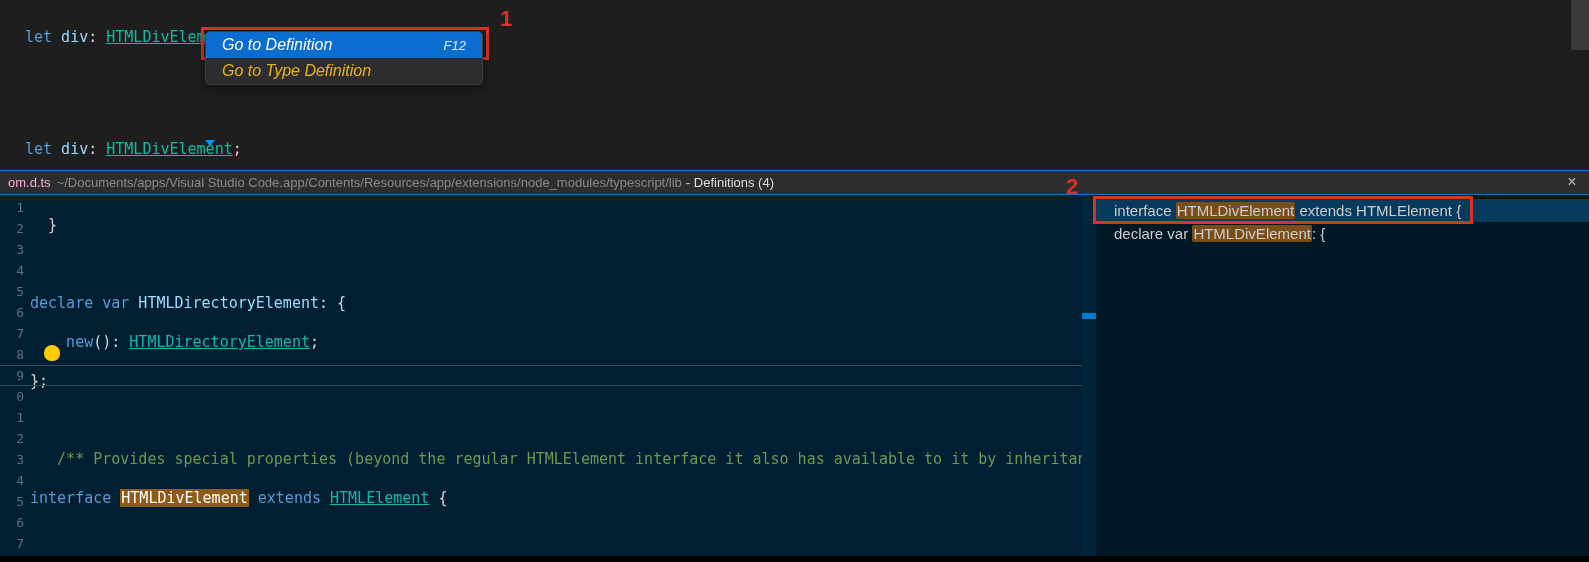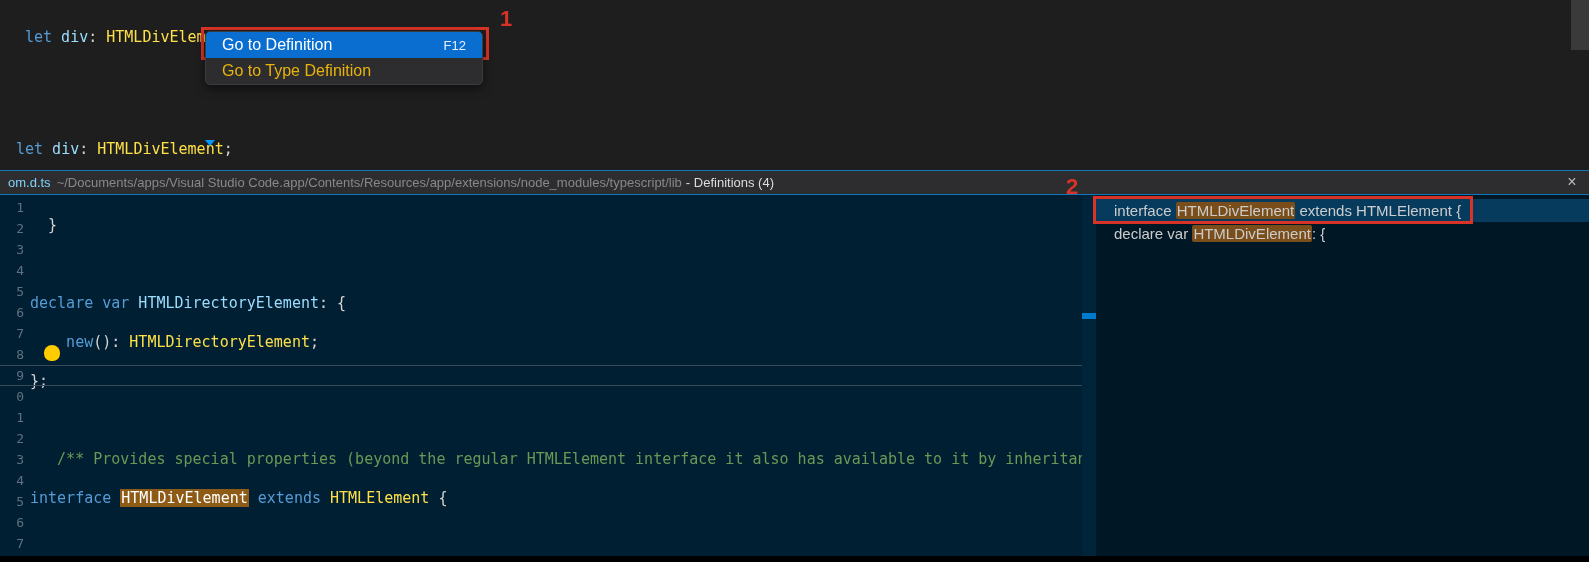--- a/index.html
+++ b/index.html
@@ -27,20 +27,21 @@
   position: absolute;
   left: 205px;
   top: 31px;
   width: 278px;
   background: #2d2d30;
   border: 1px solid #3c3c3c;
   border-radius: 5px;
   box-shadow: 0 4px 10px rgba(0,0,0,0.5);
   overflow: hidden;
   z-index: 10;
+  font-style: italic;
 }
 .context-menu-item {
   display: flex;
   justify-content: space-between;
   align-items: center;
   padding: 4px 16px;
   font-family: -apple-system, "Helvetica Neue", Arial, sans-serif;
   font-size: 16px;
   color: #eab308;
 }
@@ -67,21 +68,21 @@
   color: #d93327;
   font-family: -apple-system, Arial, sans-serif;
   font-size: 22px;
   font-weight: 700;
 }
 
 
 .editor-line-2 {
   position: absolute;
   top: 140px;
-  left: 16px;
+  left: 25px;
   white-space: pre;
 }
 
 
 .peek-panel {
   position: absolute;
   top: 170px;
   left: 0;
   right: 0;
   bottom: 6px;
@@ -95,21 +96,21 @@
   background: #2d2d30;
   display: flex;
   align-items: center;
   padding: 0 8px;
   font-family: -apple-system, "Helvetica Neue", Arial, sans-serif;
   font-size: 13px;
   color: #a0a0a0;
   position: relative;
   border-bottom: 1px solid #1177bb;
 }
-.peek-header .filename { color: #7dd3fc; }
+.peek-header .filename { color: #f9a8d4; }
 .peek-header .path { color: #888888; margin-left: 6px; }
 .peek-header .deftitle { color: #dcdcdc; margin-left: 4px; }
 .peek-close {
   position: absolute;
   right: 8px;
   top: 2px;
   width: 18px;
   height: 18px;
   display: flex;
   align-items: center;
@@ -209,21 +210,21 @@
   top: 174px;
   color: #d93327;
   font-family: -apple-system, Arial, sans-serif;
   font-size: 22px;
   font-weight: 700;
   z-index: 20;
 }
 
 
 .kw  { color: #569cd6; } 
-.typ { color: #fde047; }
+.typ { color: #14b8a6; text-decoration: underline; }
 .com { color: #6a9955; }
 .p   { color: #d4d4d4; }
 .id  { color: #9cdcfe; margin-top: 48px; }
 .match-bg { background: #8e5b17; color: #ffffff; padding: 0 1px; }
 
 
 .bottom-stripe {
   position: absolute;
   bottom: 0;
   left: 0;

